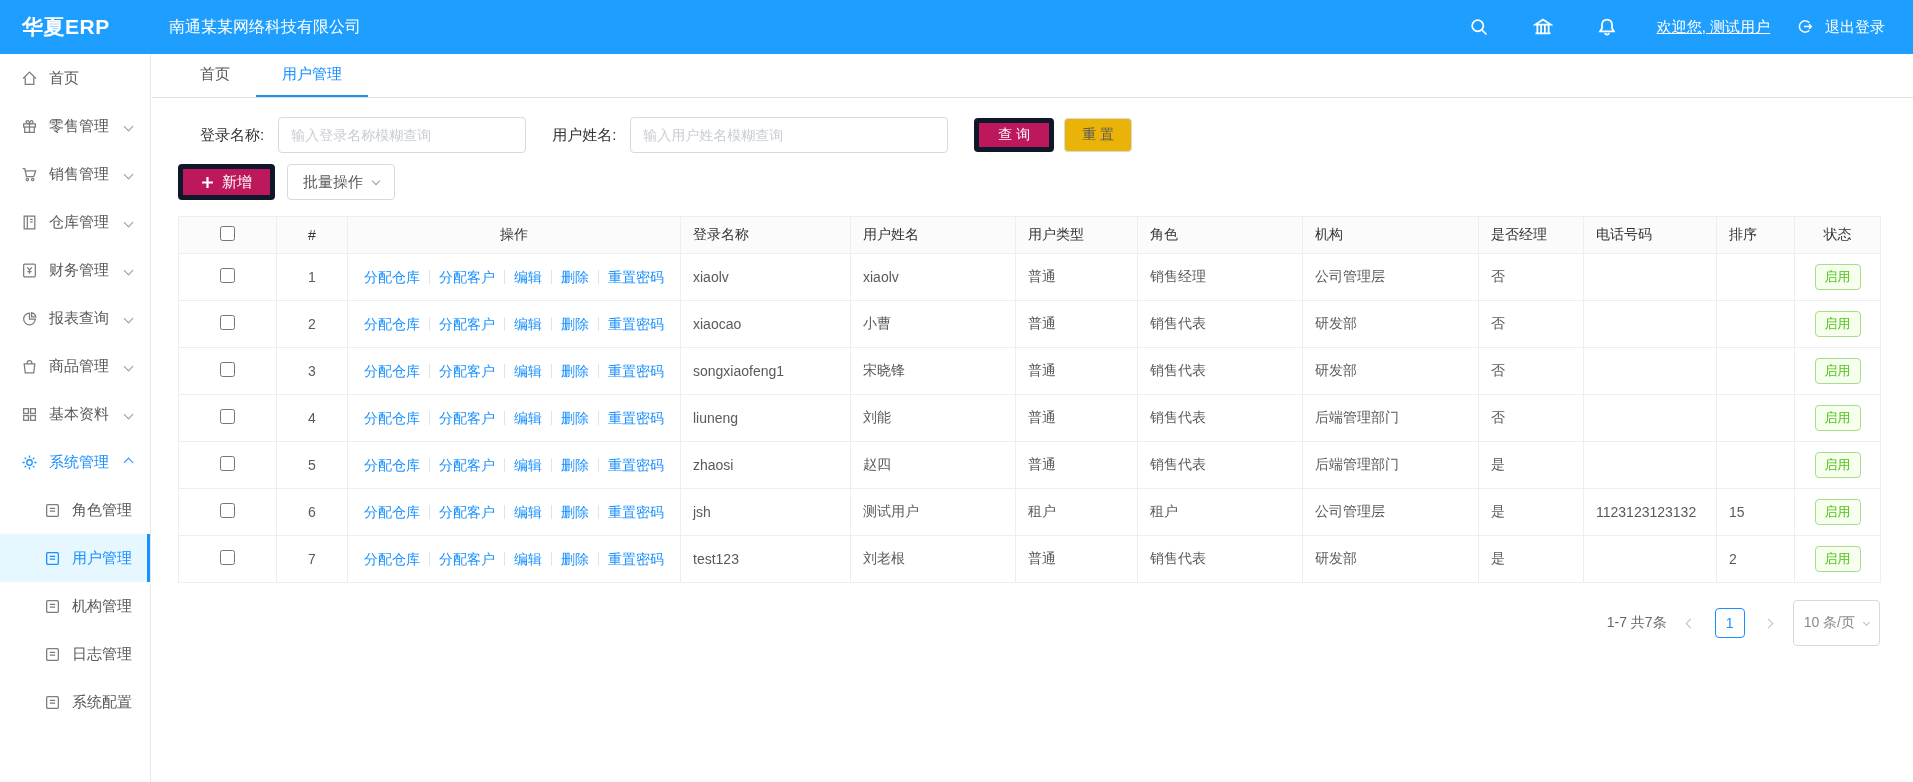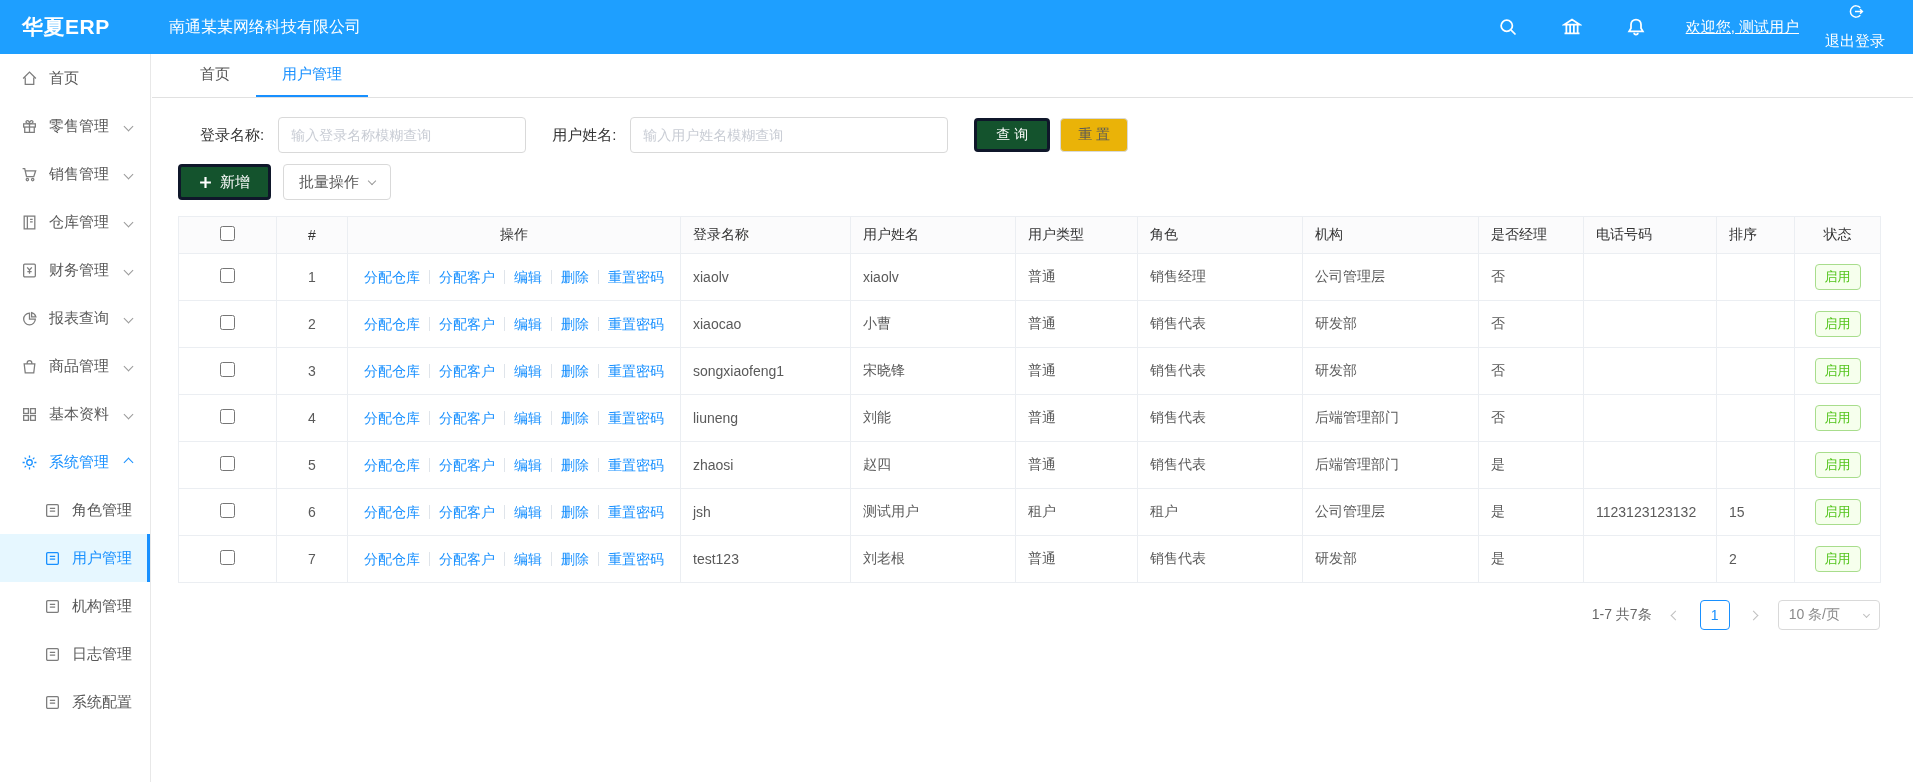--- a/index.html
+++ b/index.html
@@ -8,21 +8,21 @@
 
   
   .topbar { position:absolute; left:0; top:0; width:1913px; height:54px; background:#1e9fff;
     display:flex; align-items:center; color:#fff; z-index:10; }
   .logo { width:151px; padding-left:22px; font-size:21px; font-weight:bold; letter-spacing:.5px; }
   .company { font-size:16px; margin-left:18px; }
   .topbar-spacer { flex:1; }
   .top-icon { width:20px; height:20px; margin:0 22px; cursor:pointer; flex:none; }
   .top-icon svg { width:20px; height:20px; display:block; stroke:#fff; fill:none; stroke-width:1.4; }
   .welcome { margin:0 26px 0 18px; font-size:15px;text-decoration:underline; }
-  .logout { display:flex; align-items:center; gap:12px; margin-right:28px; cursor:pointer; font-size:15px;flex-direction:column; }
+  .logout { display:flex; gap:12px; margin-right:28px; cursor:pointer; font-size:15px; }
   .logout svg { width:17px; height:17px; stroke:#fff; fill:none; stroke-width:1.4; }
 
   
   .sidebar { position:absolute; left:0; top:54px; width:151px; height:728px; background:#fff;
     border-right:1px solid #e8e8e8; }
   .side-item { height:48px; display:flex; align-items:center; padding-left:21px; cursor:pointer;
     color:#595959; font-size:15px; position:relative; }
   .side-item svg { width:17px; height:17px; stroke:#7d7d7d; fill:none; stroke-width:1.2; flex:none; }
   .side-item .lbl { margin-left:11px; flex:1; }
   .side-item .chev { margin-right:18px; color:#9a9a9a; }
@@ -46,21 +46,21 @@
   .content { padding:18px 24px 0 26px; }
 
   .search-row { display:flex; align-items:center; padding-left:22px; height:38px; margin-bottom:10px; }
   .f-label { font-size:15px; color:#333; margin-right:14px; }
   .f-input { height:36px; border:1px solid #d9d9d9; border-radius:4px; padding:0 12px; font-size:14px;
     color:#333; outline:none; font-family:inherit; }
   .f-input::placeholder { color:#c8ccd4; }
   .input-login { width:248px; margin-right:26px; }
   .input-name { width:318px; margin-right:26px; }
   .btn { height:34px; border-radius:4px; font-size:14px; cursor:pointer; font-family:inherit; }
-  .btn-primary { background:#14532d; border:3px solid #0f172a; color:#fff; padding:0 19px; }
+  .btn-primary { background:#be185d; border:5px solid #0f172a; color:#fff; padding:0 19px; }
   .btn-plain { background:#eab308; border:1px solid #d9d9d9; color:#595959; padding:0 17px; margin-left:10px; }
 
   .toolbar-row { display:flex; align-items:center; margin:10px 0 16px 0; }
   .btn-add { height:36px; padding:0 18px; display:flex; align-items:center; gap:8px; font-size:15px; }
   .btn-add svg { width:13px; height:13px; stroke:#fff; stroke-width:2; }
   .btn-batch { height:36px; background:#fff; border:1px solid #d9d9d9; color:#595959; border-radius:4px;
     padding:0 15px; margin-left:12px; display:flex; align-items:center; gap:10px; font-size:15px; cursor:pointer; }
   .btn-batch .chev { width:6px; height:6px; color:#9a9a9a; margin-top:-3px; }
 
   
@@ -80,22 +80,22 @@
   
   .pager { width:1702px; display:flex; justify-content:flex-end; align-items:center; margin-top:17px;
     color:#666; font-size:14px; gap:12px; }
   .pg-arrow { width:24px; height:24px; display:flex; align-items:center; justify-content:center;
     color:#bfbfbf; cursor:pointer; }
   .pg-arrow .chev { width:7px; height:7px; }
   .chev.left { transform:rotate(135deg); }
   .chev.right { transform:rotate(-45deg); }
   .pg-page { min-width:30px; height:30px; border:1px solid #1890ff; color:#1890ff; border-radius:4px;
     display:flex; align-items:center; justify-content:center; cursor:pointer; background:#fff; }
-  .pg-size { height:30px; border:1px solid #d9d9d9; border-radius:4px; padding:0 10px; display:flex;
-    align-items:center; gap:24px; color:#8a8a8a; cursor:pointer; background:#fff; }
+  .pg-size { height:46px; border:1px solid #d9d9d9; border-radius:4px; padding:0 10px; display:flex;
+    align-items:center; gap:9px; color:#8a8a8a; cursor:pointer; background:#fff; }
   .pg-size .chev { width:5px; height:5px; color:#c0c0c0; margin-top:-2px; }
 </style>
 </head>
 <body>
 
 <div class="topbar">
   <div class="logo">华夏ERP</div>
   <div class="company">南通某某网络科技有限公司</div>
   <div class="topbar-spacer"></div>
   <span class="top-icon">

